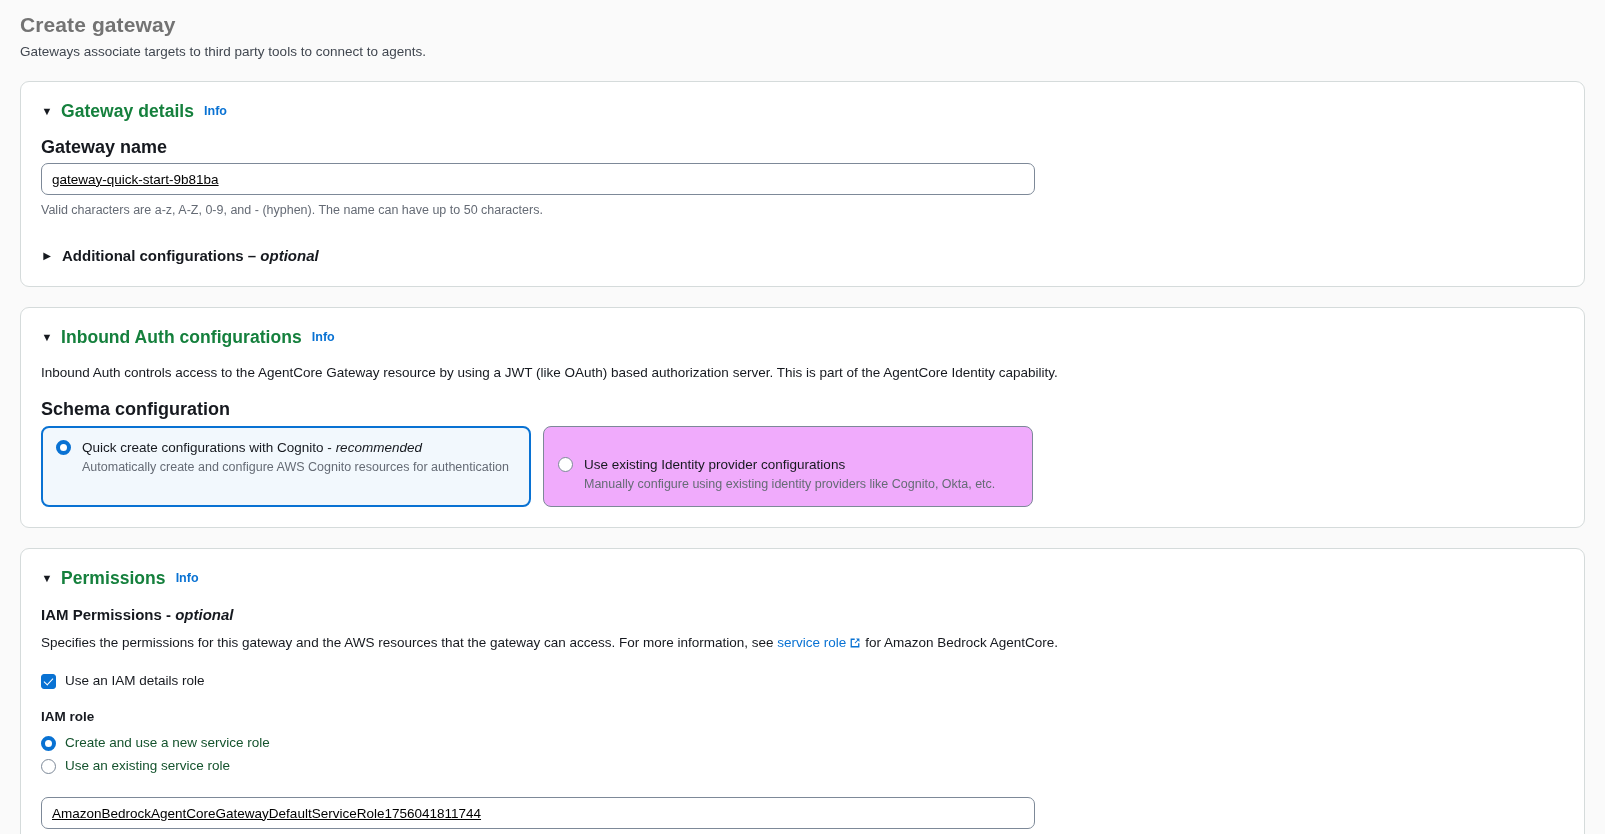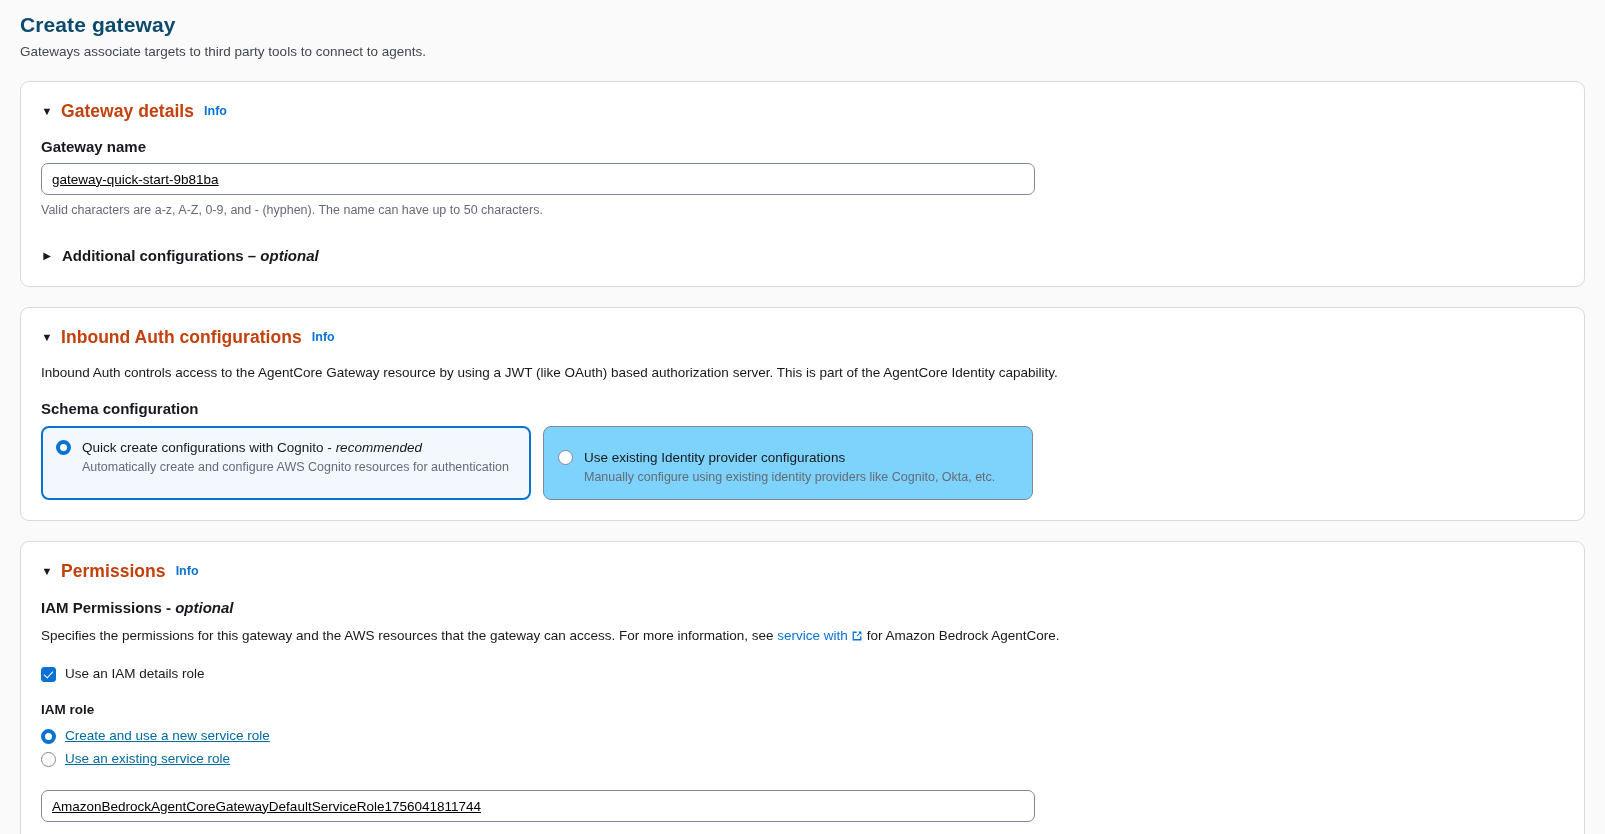--- a/index.html
+++ b/index.html
@@ -25,21 +25,21 @@
   }
 
   
   .page-header {
     padding: 2px 0 0 0;
   }
   .page-title {
     font-size: 21px;
     font-weight: bold;
     line-height: 26px;
-    color: #0c4a6e;
+    color: #737373;
     letter-spacing: 0.1px;
     margin: 0 0 5px 0;
   }
   .page-subtitle {
     font-size: 13.5px;
     line-height: 18px;
     color: #414750;
     margin: 0;
   }
 
@@ -65,39 +65,39 @@
     color: #16191f;
     width: 12px;
     display: inline-block;
     text-align: center;
     cursor: pointer;
   }
   .card-title {
     font-size: 17.5px;
     font-weight: bold;
     line-height: 22px;
-    color: #c2410c;
+    color: #15803d;
     letter-spacing: 0.05px;
   }
   .info-link {
     font-size: 12.5px;
     font-weight: bold;
     color: #0972d3;
     text-decoration: none;
     cursor: pointer;
     margin-left: 2px;
   }
 
   
   .field {
     margin-top: 2px;
   }
   .field-label {
     display: block;
-    font-size: 15px;
+    font-size: 18px;
     font-weight: bold;
     line-height: 18px;
     color: #16191f;
     margin-bottom: 7px;
   }
   .text-input {
     box-sizing: border-box;
     width: 994px;
     height: 32px;
     border: 1px solid #7d8998;
@@ -152,22 +152,22 @@
   .tiles {
     display: flex;
     gap: 12px;
     margin-top: 8px;
   }
   .tile {
     box-sizing: border-box;
     width: 490px;
     border: 1px solid #7d8998;
     border-radius: 8px;
-    background: #7dd3fc;
-    padding: 21px 14px 13px 14px;
+    background: #f0abfc;
+    padding: 28px 14px 13px 14px;
     display: flex;
     gap: 11px;
     align-items: flex-start;
     cursor: pointer;
   }
   .tile.selected {
     border: 2px solid #0972d3;
     background: #f2f8fd;
     padding: 10px 13px 12px 13px;
   }
@@ -283,22 +283,21 @@
     gap: 9px;
     cursor: pointer;
     margin-bottom: 5px;
   }
   .radio-row .radio {
     margin-top: 0;
   }
   .radio-label {
     font-size: 13.5px;
     line-height: 18px;
-    color: #0369a1;
-    text-decoration: underline;
+    color: #14532d;
   }
 
   .service-role-field {
     margin-top: 22px;
   }
 </style>
 </head>
 <body>
 
 <div class="page">
@@ -359,21 +358,21 @@
 
   <div class="card">
     <div class="card-header">
       <span class="caret">▼</span>
       <span class="card-title">Permissions</span>
       <a class="info-link">Info</a>
     </div>
 
     <div class="subhead"><span>IAM Permissions - </span><span class="optional-em">optional</span></div>
 
-    <p class="perm-desc"><span>Specifies the permissions for this gateway and the AWS resources that the gateway can access. For more information, see </span><a class="ext-link">service with</a><span class="ext-icon"><svg width="12" height="12" viewBox="0 0 12 12" aria-hidden="true">
+    <p class="perm-desc"><span>Specifies the permissions for this gateway and the AWS resources that the gateway can access. For more information, see </span><a class="ext-link">service role</a><span class="ext-icon"><svg width="12" height="12" viewBox="0 0 12 12" aria-hidden="true">
             <path d="M1.6 1.6h4.1v1.3H2.9v6.2h6.2V6.3h1.3v4.1H1.6z" fill="#0972d3"></path>
             <path d="M7.1 1.6h3.3v3.3L9.1 3.6 6.3 6.4 5.6 5.7 8.4 2.9z" fill="#0972d3"></path>
           </svg></span><span> for Amazon Bedrock AgentCore.</span></p>
 
     <div class="check-row">
       <span class="checkbox checked"></span>
       <span class="check-label">Use an IAM details role</span>
     </div>
 
     <div class="radio-group-label">IAM role</div>

